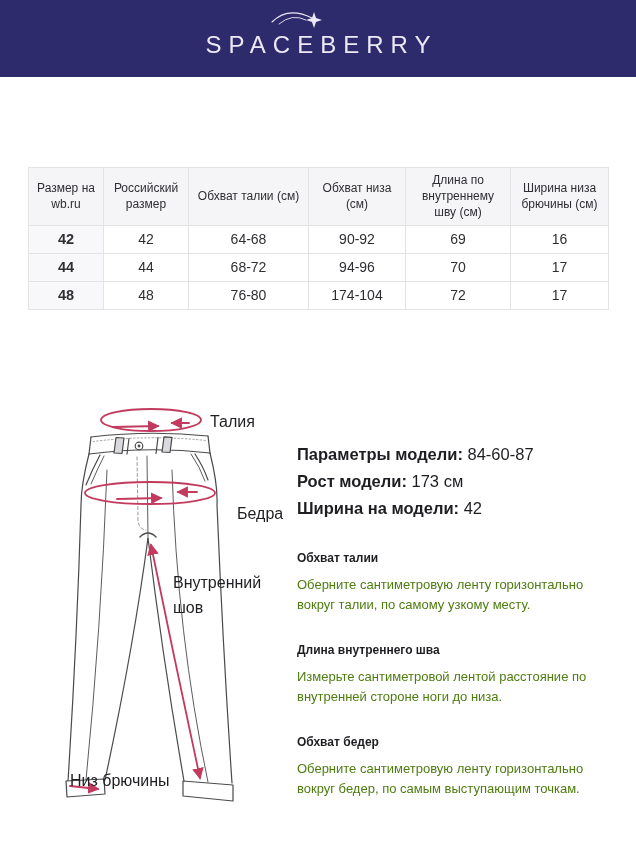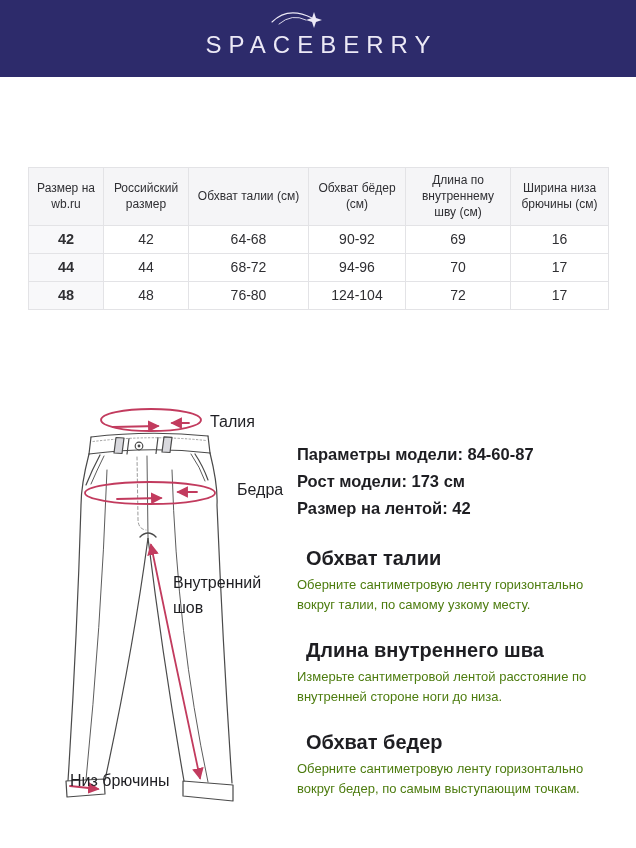--- a/index.html
+++ b/index.html
@@ -17,32 +17,32 @@
   .size-table { position:absolute; left:28px; top:167px; width:580px; border-collapse:collapse; table-layout:fixed; }
   .size-table th, .size-table td { border:1px solid #e3e3e6; text-align:center; vertical-align:middle; color:#2f2f33; }
   .size-table thead th { height:55px; background:#f5f5f7; font-size:12px; font-weight:400; line-height:1.35; padding:4px 6px; }
   .size-table tbody td { height:28px; font-size:14px; font-weight:400; background:#ffffff; }
   .size-table tbody td.first { background:#f8f8fa; font-weight:700; font-size:14.5px; }
 
   
   .pants { position:absolute; left:55px; top:390px; width:230px; height:458px; }
   .dlabel { position:absolute; color:#1f1f23; font-weight:400; font-size:16px; line-height:25px; }
   .dlabel.waist  { left:210px; top:409px; }
-  .dlabel.hips   { left:237px; top:477px; }
+  .dlabel.hips   { left:237px; top:501px; }
   .dlabel.inseam { left:173px; top:570px; width:112px; }
   .dlabel.hem    { left:70px;  top:768px; }
 
   
   .right-col { position:absolute; left:297px; top:441px; width:320px; }
   .model-info { font-size:16.5px; }
   .mline { line-height:27px; color:#1e1e22; }
   .ml { font-weight:700;margin-top:22px; }
-  .mv { font-weight:700; }
+  .mv { font-weight:400; }
   .guide { margin-top:25px; }
-  .guide h3 { font-size:20px; font-weight:700; color:#1e1e22; line-height:22px;margin-left:9px; }
+  .guide h3 { font-size:12px; font-weight:700; color:#1e1e22; line-height:22px; }
   .guide p { margin-top:6px; font-size:13px; line-height:19.5px; color:#4d7c0f; }
 </style>
 </head>
 <body>
 
 <div class="page">
 
   <header class="brand-bar">
     <div class="logo">
       <svg class="comet" viewBox="0 0 55 26">
@@ -61,21 +61,21 @@
         <col style="width:120px">
       <col style="width:97px">
         <col style="width:105px">
         <col style="width:98px">
     </colgroup>
     <thead>
       <tr>
         <th>Размер на wb.ru</th>
         <th>Российский размер</th>
         <th>Обхват талии (см)</th>
-        <th>Обхват бёдер (см)</th>
+        <th>Обхват низа (см)</th>
         <th>Длина по внутреннему шву (см)</th>
         <th>Ширина низа брючины (см)</th>
       </tr>
     </thead>
     <tbody>
       <tr>
         <td class="first">42</td>
         <td>42</td>
         <td>64-68</td>
         <td>90-92</td>
@@ -87,21 +87,21 @@
         <td>44</td>
         <td>68-72</td>
         <td>94-96</td>
         <td>70</td>
         <td>17</td>
       </tr>
       <tr>
         <td class="first">48</td>
         <td>48</td>
         <td>76-80</td>
-        <td>124-104</td>
+        <td>174-104</td>
         <td>72</td>
         <td>17</td>
       </tr>
     </tbody>
   </table>
 
   <svg class="pants" viewBox="0 0 230 458">
     <defs>
       <marker id="arr" viewBox="0 0 10 10" refX="8.5" refY="5" markerWidth="6.5" markerHeight="6.5" orient="auto-start-reverse">
         <path d="M0,0 L10,5 L0,10 Z" fill="#c23b5e"></path>
@@ -167,21 +167,21 @@
     <div class="model-info">
       <div class="mline">
         <span class="ml">Параметры модели:</span>
         <span class="mv">84-60-87</span>
       </div>
       <div class="mline">
         <span class="ml">Рост модели:</span>
         <span class="mv">173 см</span>
       </div>
       <div class="mline">
-        <span class="ml">Размер на лентой:</span>
+        <span class="ml">Ширина на модели:</span>
         <span class="mv">42</span>
       </div>
     </div>
 
     <section class="guide">
       <h3>Обхват талии</h3>
       <p>Оберните сантиметровую ленту горизонтально вокруг талии, по самому узкому месту.</p>
     </section>
     <section class="guide">
       <h3>Длина внутреннего шва</h3>

